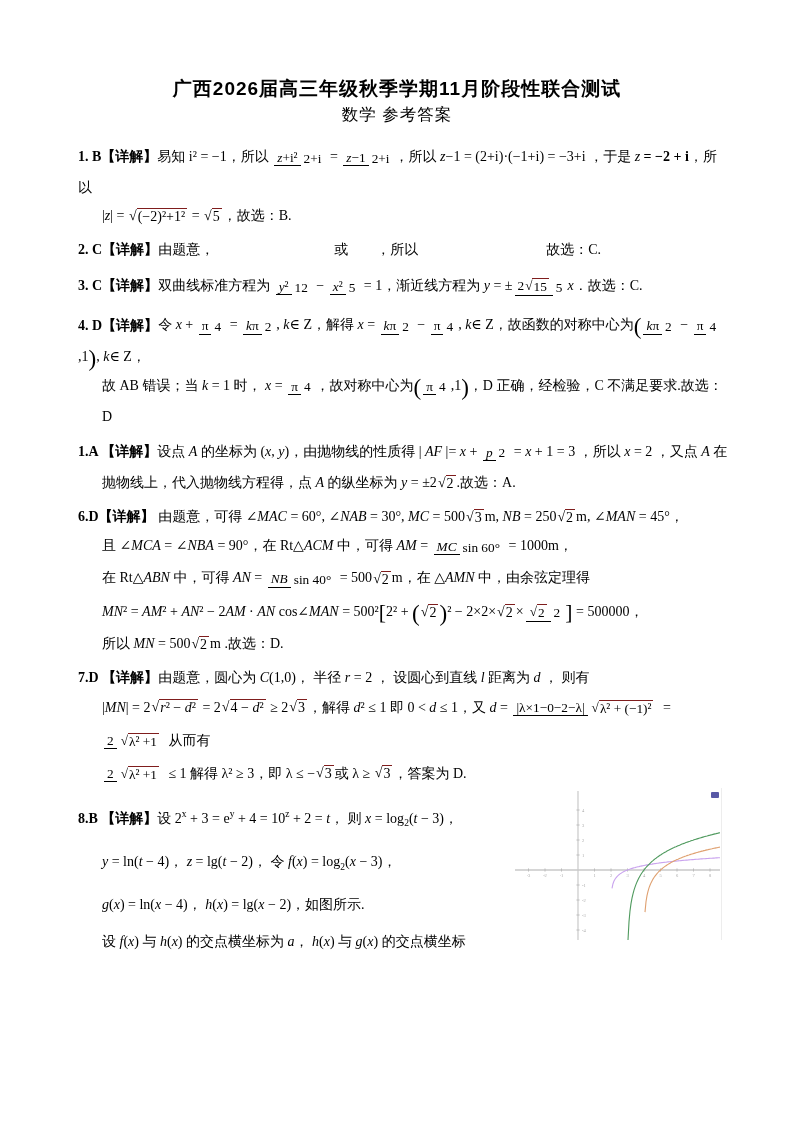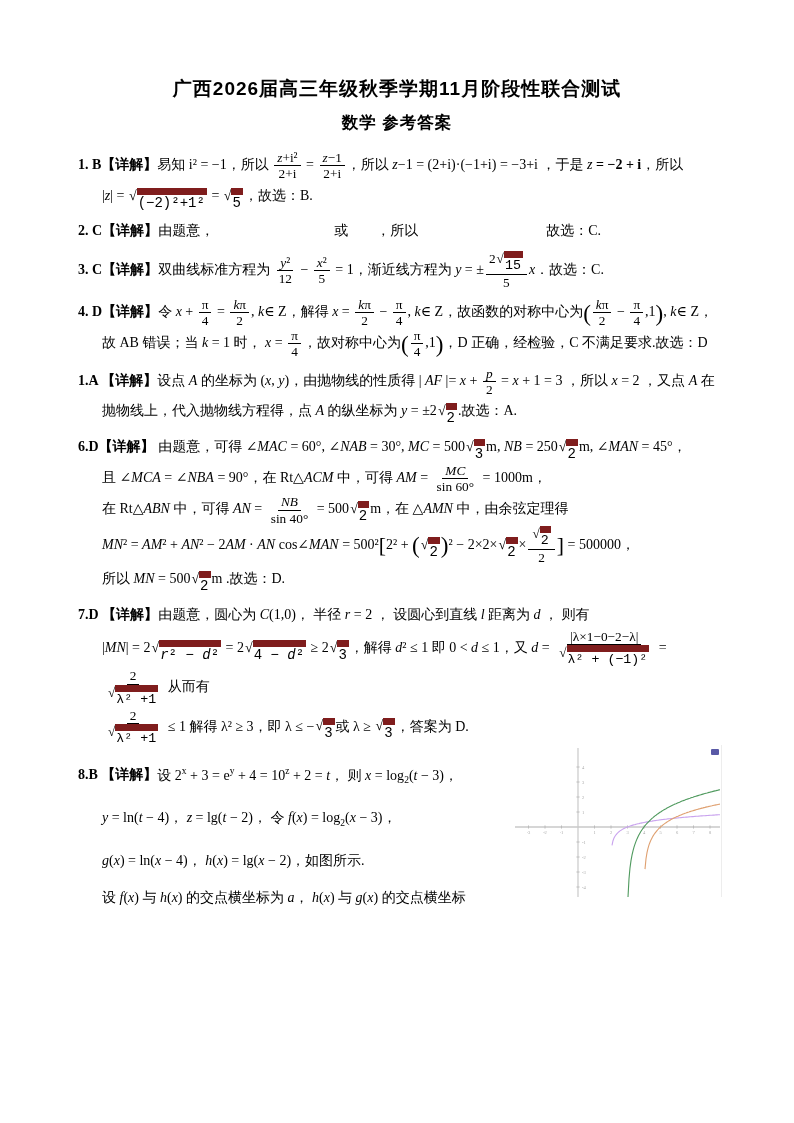--- a/index.html
+++ b/index.html
@@ -1,36 +1,36 @@
 <!DOCTYPE html>
 <html><head>
 <meta charset="utf-8">
 <style>
   html,body{margin:0;padding:0;background:#ffffff;}
   body{width:794px;height:1123px;font-family:"Liberation Serif","DejaVu Serif",serif;color:#000;}
   .page{position:relative;width:794px;height:1123px;background:#fff;overflow:hidden;border-radius:29px;}
   .header{padding-top:76px;text-align:center;}
   .title{font-size:19px;font-weight:700;font-family:"Liberation Sans","DejaVu Sans",sans-serif;letter-spacing:1px;}
-  .subtitle{margin-top:10px;font-size:16.5px;font-weight:700;font-family:"Liberation Sans","DejaVu Sans",sans-serif;letter-spacing:1px;}
+  .subtitle{margin-top:2px;font-size:16.5px;font-weight:400;font-family:"Liberation Sans","DejaVu Sans",sans-serif;letter-spacing:1px;}
   .answers{margin:16px 64px 0 78px;font-size:14px;}
   .item{margin-bottom:6px;}
   .line{padding-left:24px;line-height:2.0;}
   .line.first{padding-left:0;}
   .lead{font-weight:700;margin-top:27px;}
   .mi{font-style:italic;}
   .mb{font-weight:700;}
   sup,sub{font-size:0.68em;}
   .gap{display:inline-block;height:1px;}
-  .frac{display:inline-flex;flex-direction:column;align-items:center;vertical-align:middle;
-        margin:0 2px;font-size:0.95em;line-height:1.15;text-align:center;}
+  .frac{display:inline-flex;align-items:center;vertical-align:middle;
+        margin:8px 2px;font-size:0.95em;line-height:1.15;text-align:center;}
   .frac .num{padding:0 3px;border-bottom:1px solid #000;}
   .frac .den{padding:0 3px;}
   .sqrt{display:inline-flex;margin:0 1px;}
   .sqrt .sign{line-height:1.2;}
-  .sqrt .rad{line-height:1.2;border-top:7px solid #7f1d1d;padding:0 2px 0 1px;font-family:Liberation Mono, monospace;}
+  .sqrt .rad{line-height:1.2;border-top:1px solid #7f1d1d;padding:0 2px 0 1px;}
   .bigp{font-size:1.65em;line-height:0.8;vertical-align:middle;font-weight:300;}
   .bigb{font-size:1.55em;line-height:0.8;vertical-align:middle;font-weight:300;}
   .with-figure{position:relative;width:452px;}
   .with-figure .line{line-height:37px;}
   .figure{position:absolute;left:437px;top:-8px;width:208px;height:172px;}
   .figure svg{display:block;}
 </style>
 </head>
 <body>
 

